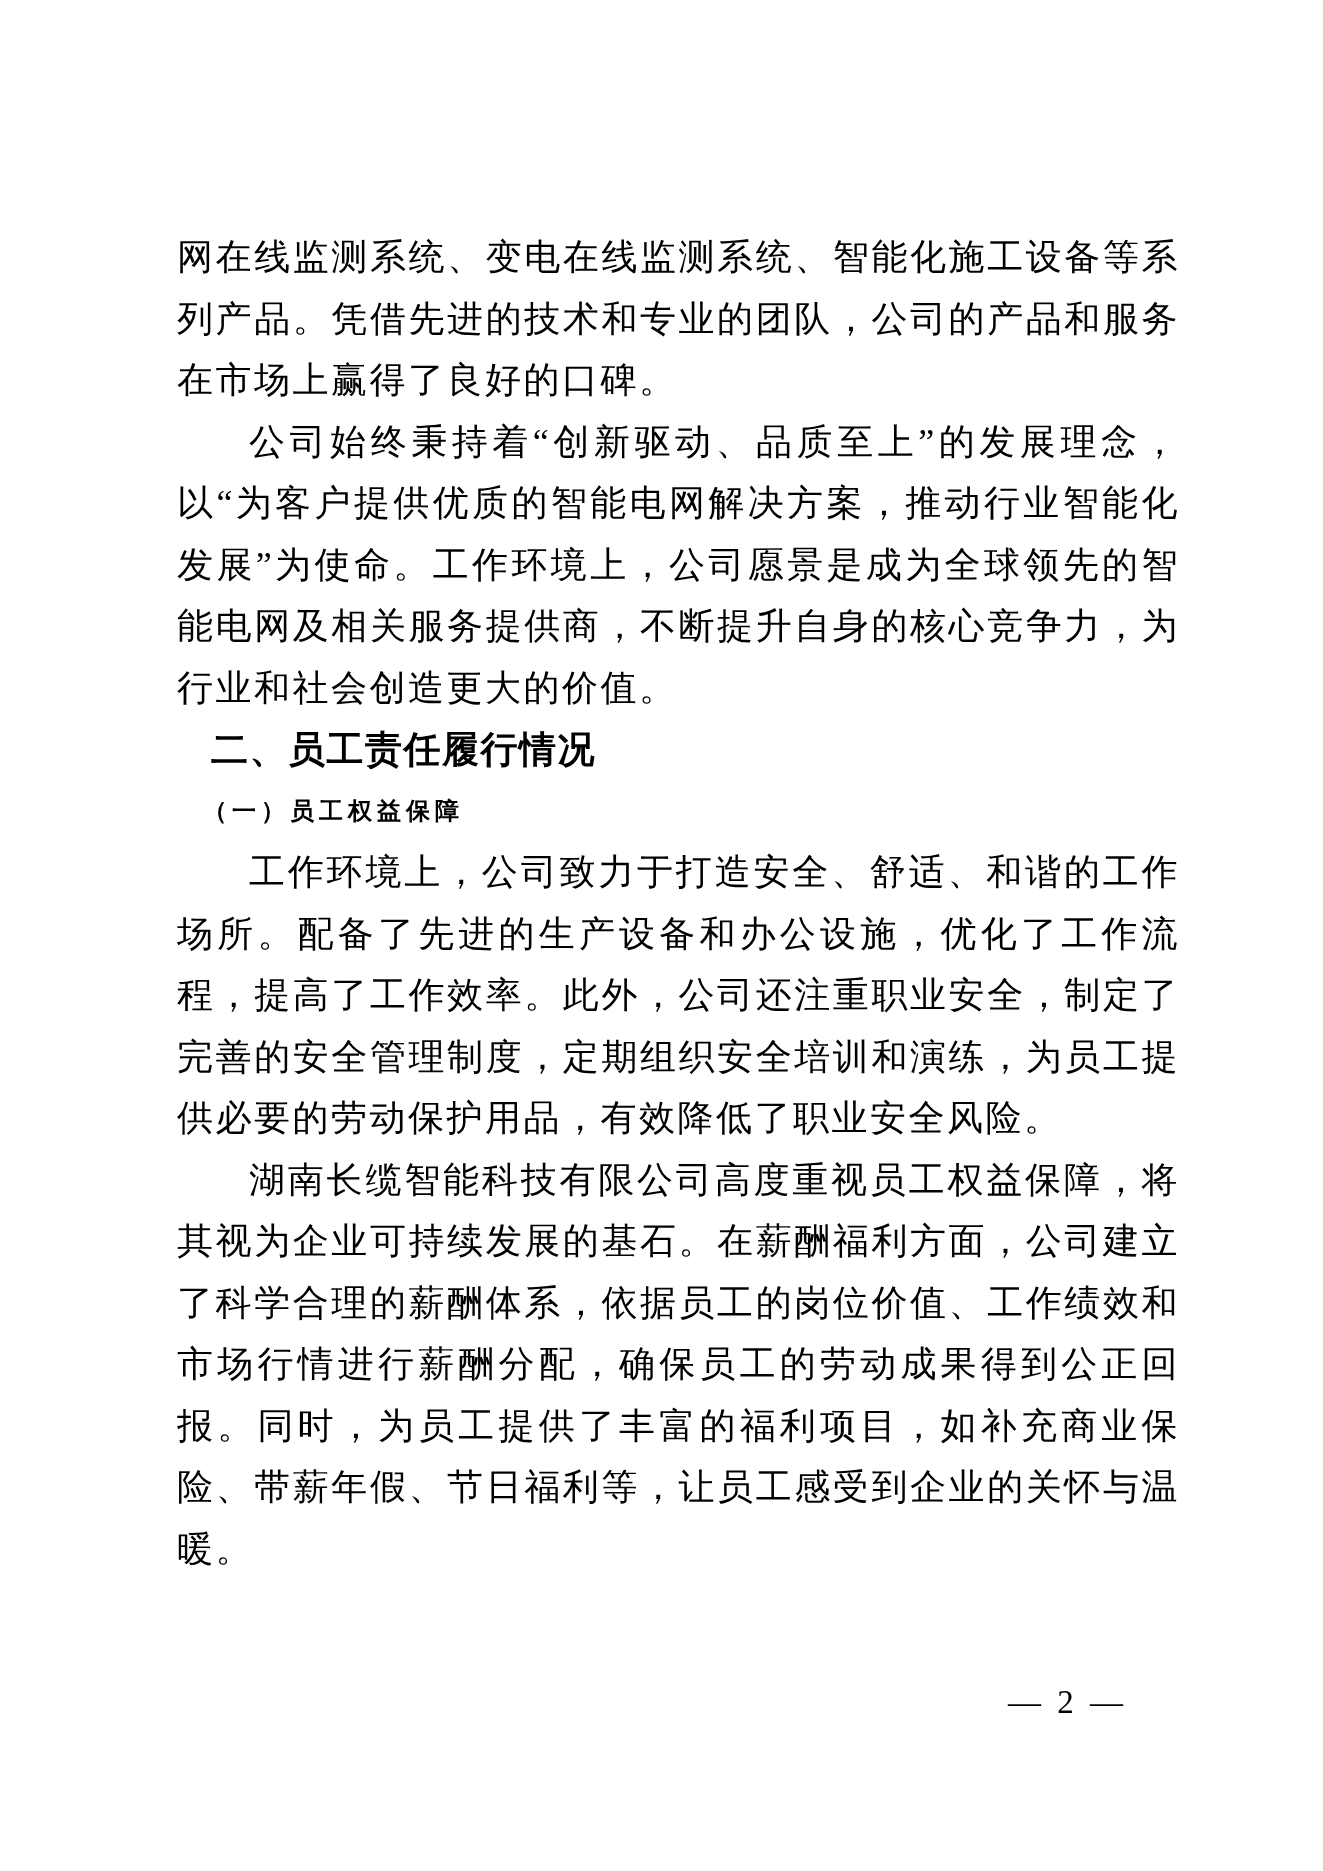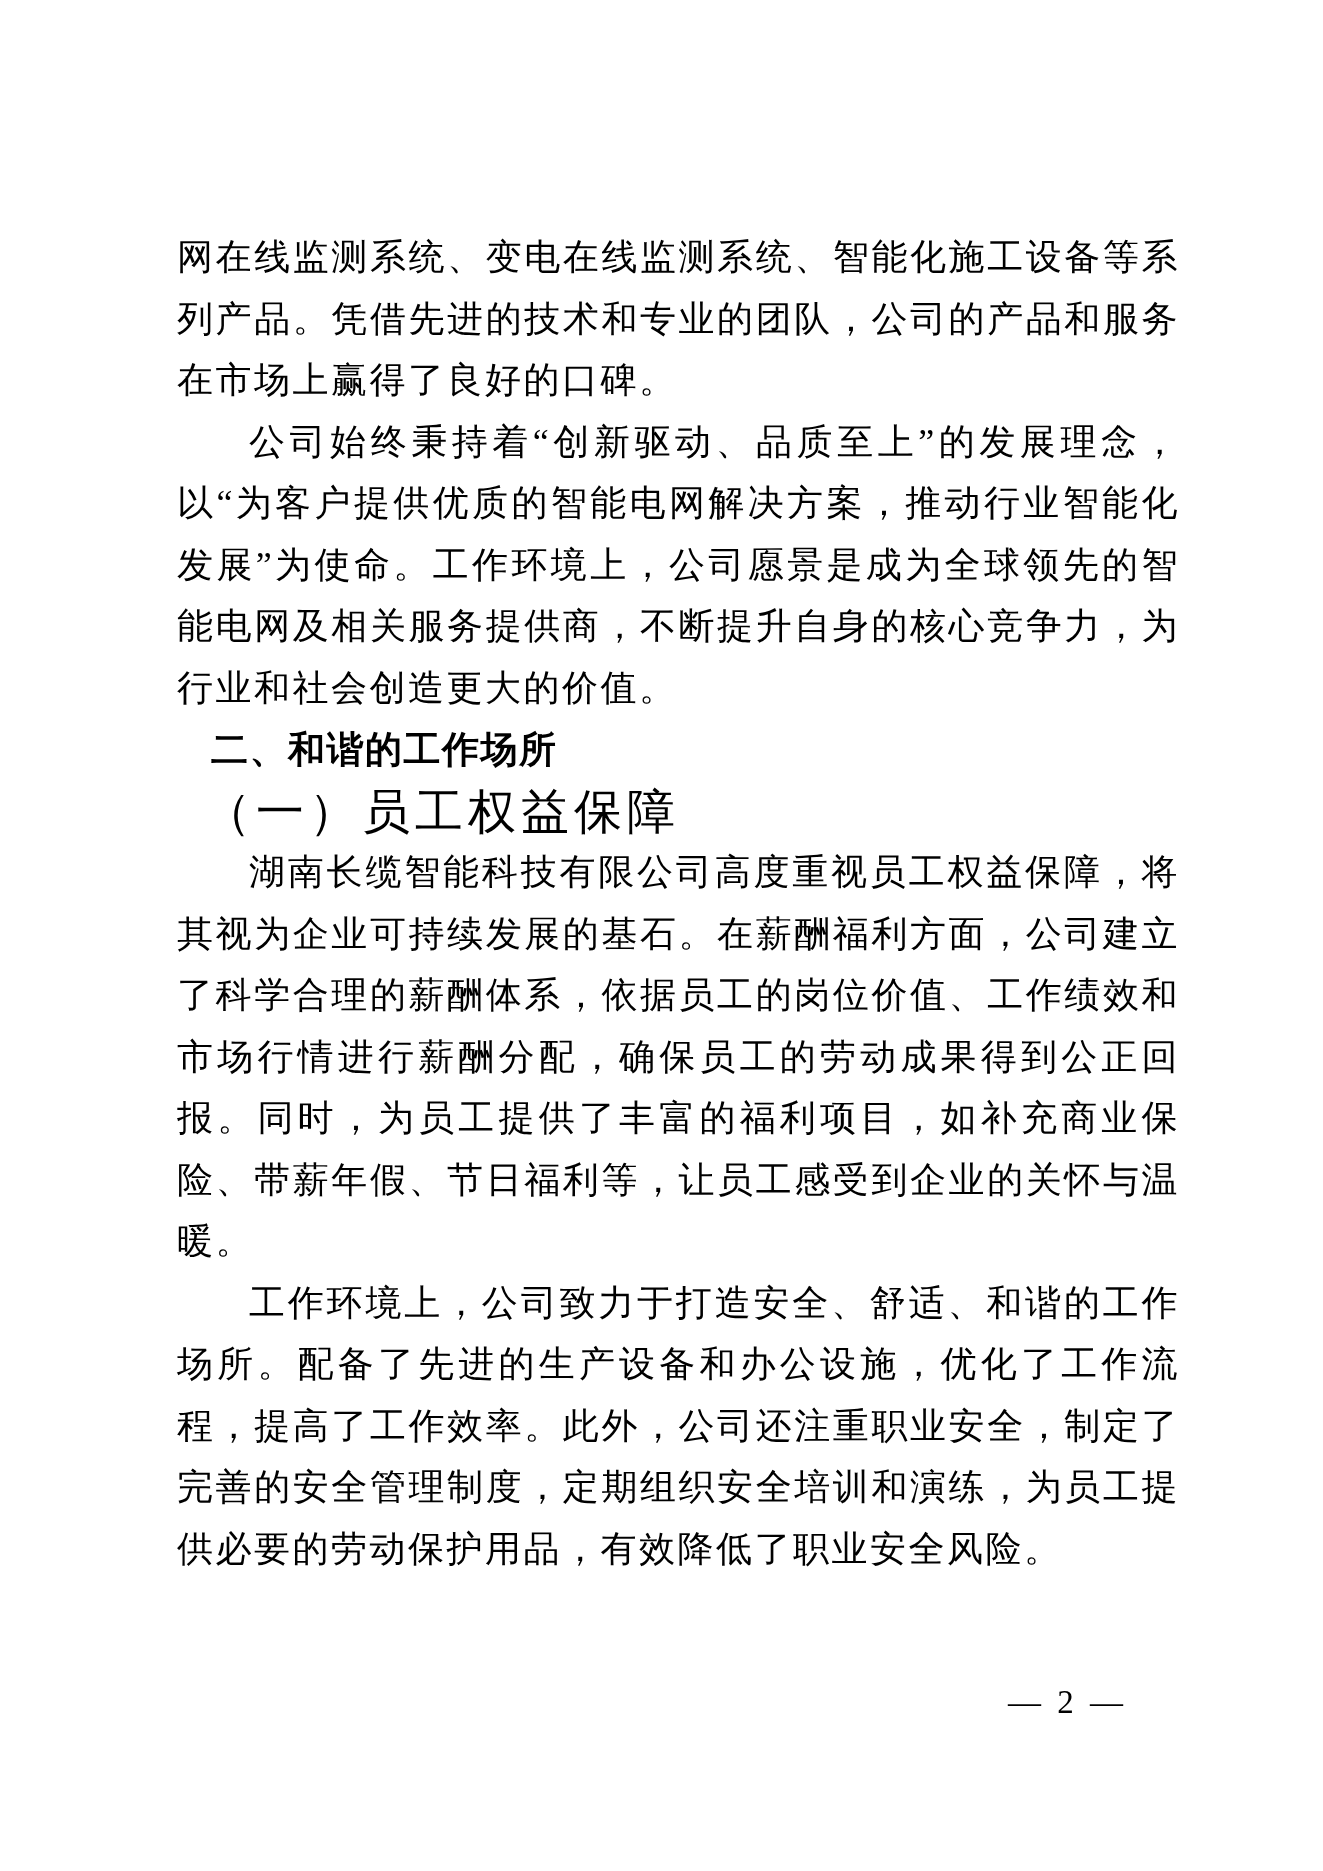--- a/index.html
+++ b/index.html
@@ -45,22 +45,22 @@
     font-size: 37px;
     line-height: 61.5px;
     letter-spacing: 1.5px;
     text-align: left;
     text-indent: 0;
   }
   .subheading {
     margin: 0;
     padding: 0 0 0 26px;
     font-family: "Liberation Serif", "DejaVu Serif", serif;
-    font-weight: 400;
-    font-size: 48px;
+    font-weight: 700;
+    font-size: 24px;
     line-height: 61.5px;
     letter-spacing: 5px;
     text-align: left;
     text-indent: 0;
   }
   .page-number {
     position: absolute;
     left: 1008px;
     top: 1684px;
     font-family: "Liberation Serif", "DejaVu Serif", serif;
@@ -71,20 +71,20 @@
     white-space: nowrap;
   }
 </style>
 </head>
 <body>
 
 <div class="page">
   <section class="body-text">
     <p class="para continuation">网在线监测系统、变电在线监测系统、智能化施工设备等系列产品。凭借先进的技术和专业的团队，公司的产品和服务在市场上赢得了良好的口碑。</p>
     <p class="para">公司始终秉持着“创新驱动、品质至上”的发展理念，以“为客户提供优质的智能电网解决方案，推动行业智能化发展”为使命。工作环境上，公司愿景是成为全球领先的智能电网及相关服务提供商，不断提升自身的核心竞争力，为行业和社会创造更大的价值。</p>
-    <h2 class="heading">二、和谐的工作场所</h2>
+    <h2 class="heading">二、员工责任履行情况</h2>
     <h3 class="subheading">（一）员工权益保障</h3>
+    <p class="para">工作环境上，公司致力于打造安全、舒适、和谐的工作场所。配备了先进的生产设备和办公设施，优化了工作流程，提高了工作效率。此外，公司还注重职业安全，制定了完善的安全管理制度，定期组织安全培训和演练，为员工提供必要的劳动保护用品，有效降低了职业安全风险。</p>
     <p class="para">湖南长缆智能科技有限公司高度重视员工权益保障，将其视为企业可持续发展的基石。在薪酬福利方面，公司建立了科学合理的薪酬体系，依据员工的岗位价值、工作绩效和市场行情进行薪酬分配，确保员工的劳动成果得到公正回报。同时，为员工提供了丰富的福利项目，如补充商业保险、带薪年假、节日福利等，让员工感受到企业的关怀与温暖。</p>
-    <p class="para">工作环境上，公司致力于打造安全、舒适、和谐的工作场所。配备了先进的生产设备和办公设施，优化了工作流程，提高了工作效率。此外，公司还注重职业安全，制定了完善的安全管理制度，定期组织安全培训和演练，为员工提供必要的劳动保护用品，有效降低了职业安全风险。</p>
   </section>
 
   <div class="page-number">— 2 —</div>
 </div>
 
 </body></html>

